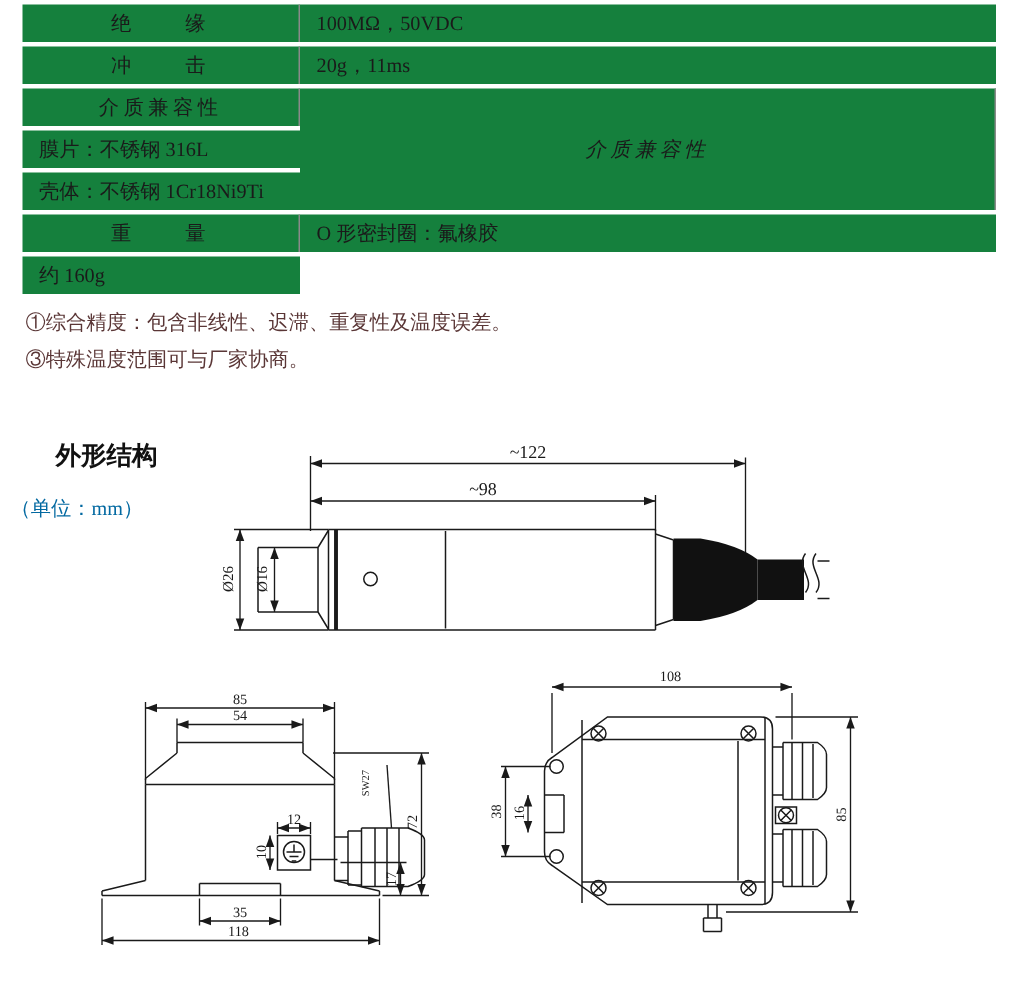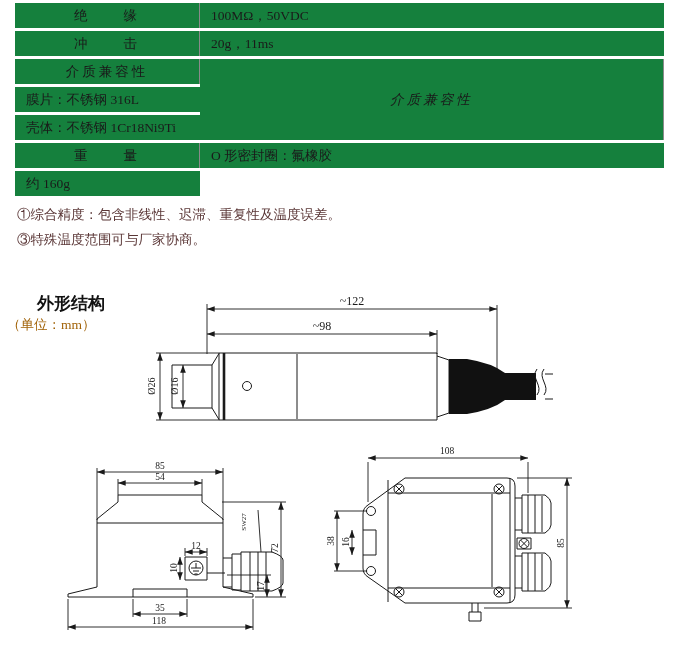--- a/index.html
+++ b/index.html
@@ -14,21 +14,21 @@
   .cell.value{padding-left:11px;}
   .cell.span3{grid-row:span 3;font-style:italic;}
 
   
   .notes{position:absolute;left:17px;top:203px;width:640px;font-size:13.5px;}
   .note-line{height:24.5px;line-height:24.5px;white-space:nowrap;}
 
   
   .outline-title{position:absolute;left:21px;top:292px;font-family:"Liberation Sans","DejaVu Sans",sans-serif;
                  font-weight:bold;font-size:17px;color:#111;margin-left:16px;}
-  .unit-note{position:absolute;left:7px;top:316px;font-size:13.5px;color:#a16207;}
+  .unit-note{position:absolute;left:7px;top:330px;font-size:13.5px;color:#0369a1;}
 
   
   svg{position:absolute;left:0;top:290px;}
   svg *{vector-effect:non-scaling-stroke;}
   .ln{stroke:#1a1a1a;stroke-width:1;fill:none;}
   .thick{stroke:#1a1a1a;stroke-width:2.6;fill:none;}
   .dim{stroke:#1a1a1a;stroke-width:0.9;fill:none;}
   .blk{fill:#111;stroke:none;}
   text{fill:#1a1a1a;font-family:"Liberation Serif","DejaVu Serif",serif;}
   .t12{font-size:12px;}

